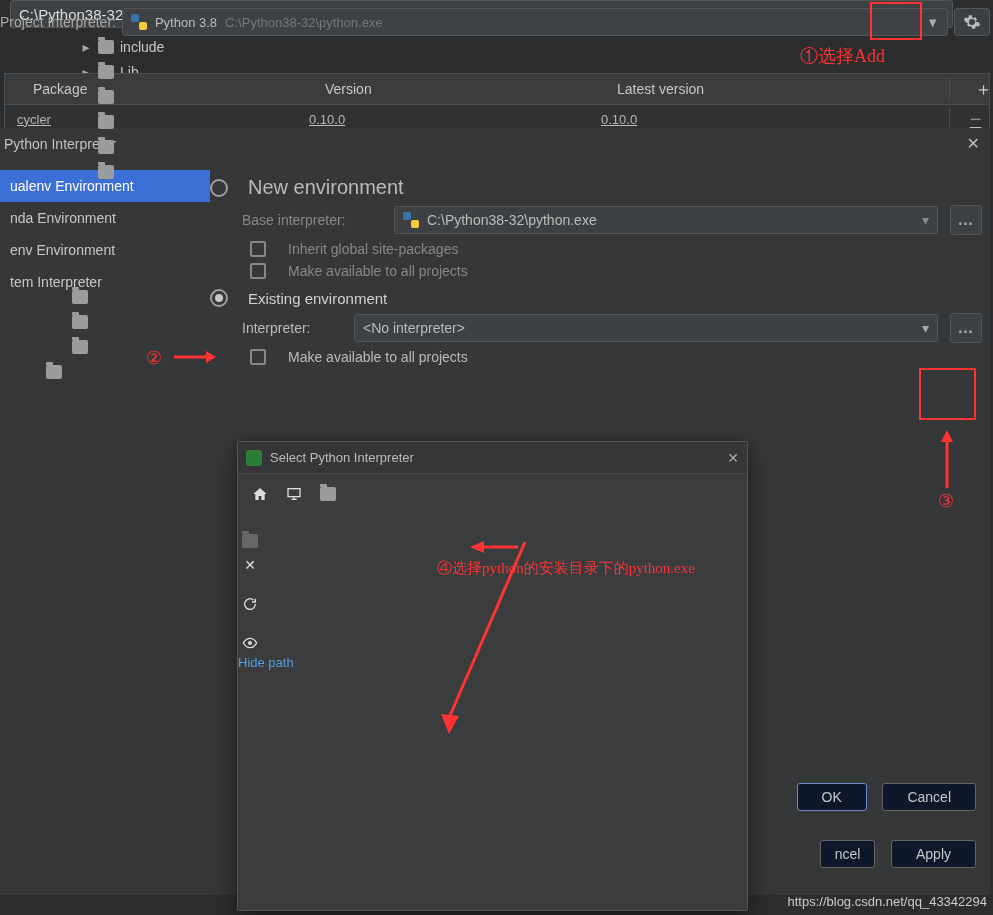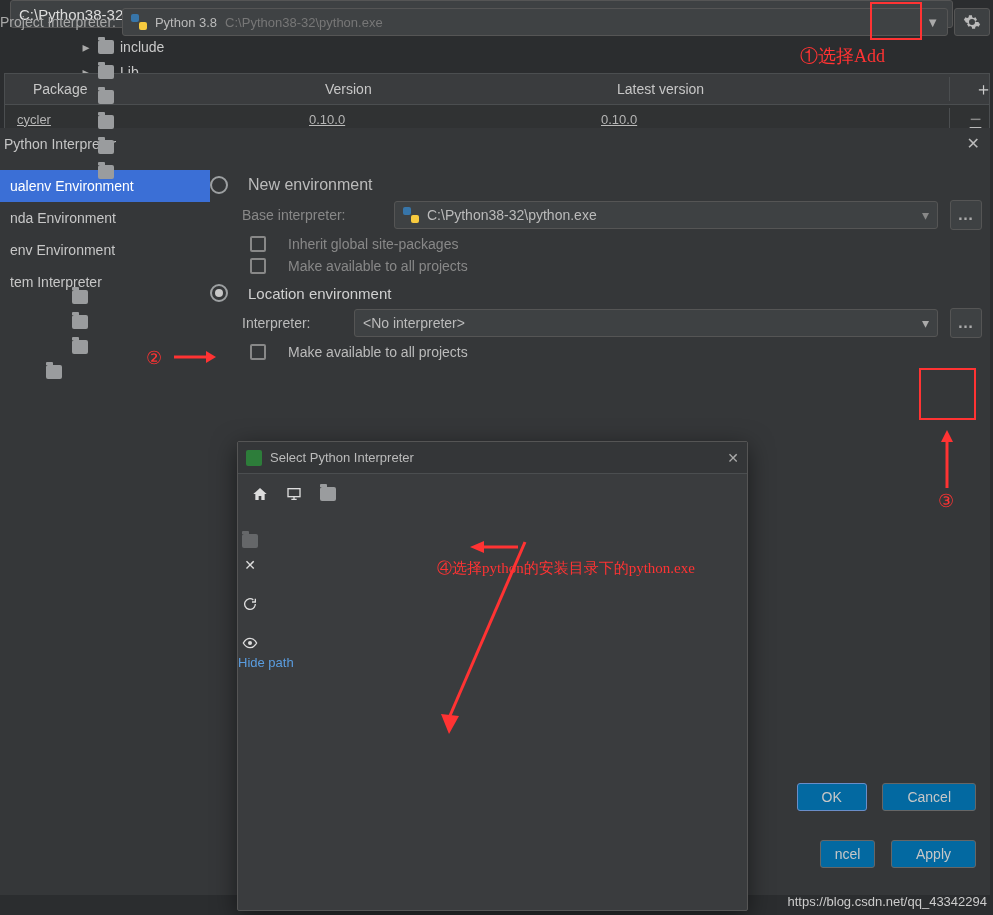--- a/index.html
+++ b/index.html
@@ -49,21 +49,21 @@
 .fh { display:flex; align-items:center; gap:12px; margin:6px 0; }
 .flabel { width:140px; color:#888; text-align:left; font-size:14px; }
 .field { flex:1; background:#3e4143; border:1px solid #555; border-radius:3px; height:28px; display:flex; align-items:center; padding:0 8px; color:#bbb; font-size:14px;}
 .iconbtn { width:32px;height:30px;background:#3e4143;border:1px solid #555;border-radius:3px;display:flex;align-items:center;justify-content:center;cursor:pointer;color:#aaa;font-size:16px;font-weight:bold;letter-spacing:1px;}
 .chk { width:16px;height:16px;border:2px solid #888;border-radius:2px;display:inline-block;margin-right:10px;vertical-align:middle;}
 .chktxt { color:#888; font-size:14px; }
 .chktxt.act{color:#bbb;}
 
 
 .dlg1-buttons{position:absolute;right:14px;bottom:84px;}
-.btn{display:inline-flex;align-items:center;justify-content:center;height:28px;padding:0 24px;background:#0369a1;border:1px solid #666;border-radius:3px;color:#c7c7c7;font-size:14px;cursor:pointer;margin-left:12px;}
+.btn{display:inline-flex;align-items:center;justify-content:center;height:28px;padding:0 24px;background:#0f172a;border:1px solid #666;border-radius:3px;color:#c7c7c7;font-size:14px;cursor:pointer;margin-left:12px;}
 .btn.primary{border-color:#6a8dc8;}
 .settings-buttons{position:absolute;right:14px;bottom:27px;}
 
 
 .dlg2{position:absolute;left:237px;top:441px;width:511px;height:470px;background:#3a3c3e;border:1px solid #555;border-radius:2px;box-shadow:0 6px 24px rgba(0,0,0,.5);}
 .dlg2-titlebar{display:flex;align-items:center;height:32px;padding:0 8px;gap:8px;background:#343638;border-bottom:1px solid #4b4e50;}
 .dlg2-titlebar .x{margin-left:auto;color:#aaa;cursor:pointer;font-size:14px;}
 .dlg2-toolbar{display:flex;align-items:center;height:40px;padding:0 10px;gap:10px;}
 .tool{width:24px;height:24px;display:flex;align-items:center;justify-content:center;color:#bbb;cursor:pointer;}
 .tool.dim{opacity:.45;}
@@ -134,21 +134,21 @@
   <div class="env-list">
     <div class="item selected">ualenv Environment</div>
     <div class="item">nda Environment</div>
     <div class="item">env Environment</div>
     <div class="item">tem Interpreter</div>
   </div>
 
   <div class="form">
     <div class="fh" style="margin-bottom:4px;">
       <span class="radio"></span>
-      <span style="color:#bbb;font-size:16px;">New environment</span>
+      <span style="color:#bbb;font-size:20px;">New environment</span>
     </div>
     <div class="fh" style="padding-left:32px;">
       <span class="flabel">Base interpreter:</span>
       <div class="field">
           <span class="pyicon" style="margin-right:8px;"></span>
           <span>C:\Python38-32\python.exe</span>
           <span style="margin-left:auto;color:#888;">▾</span>
         </div>
       <div class="iconbtn">…</div>
     </div>
@@ -156,21 +156,21 @@
       <span class="chk"></span>
       <span class="chktxt">Inherit global site-packages</span>
     </div>
     <div class="fh" style="padding-left:40px;">
       <span class="chk"></span>
       <span class="chktxt">Make available to all projects</span>
     </div>
 
     <div class="fh" style="margin-top:10px;">
       <span class="radio sel"></span>
-      <span style="color:#d0d0d0;font-size:15px;">Location environment</span>
+      <span style="color:#d0d0d0;font-size:15px;">Existing environment</span>
     </div>
     <div class="fh" style="padding-left:32px;">
       <span class="flabel" style="width:100px;color:#bbb;">Interpreter:</span>
       <div class="field">
           <span>&lt;No interpreter&gt;</span>
           <span style="margin-left:auto;color:#aaa;">▾</span>
         </div>
       <div class="iconbtn">…</div>
     </div>
     <div class="fh" style="padding-left:40px;">

